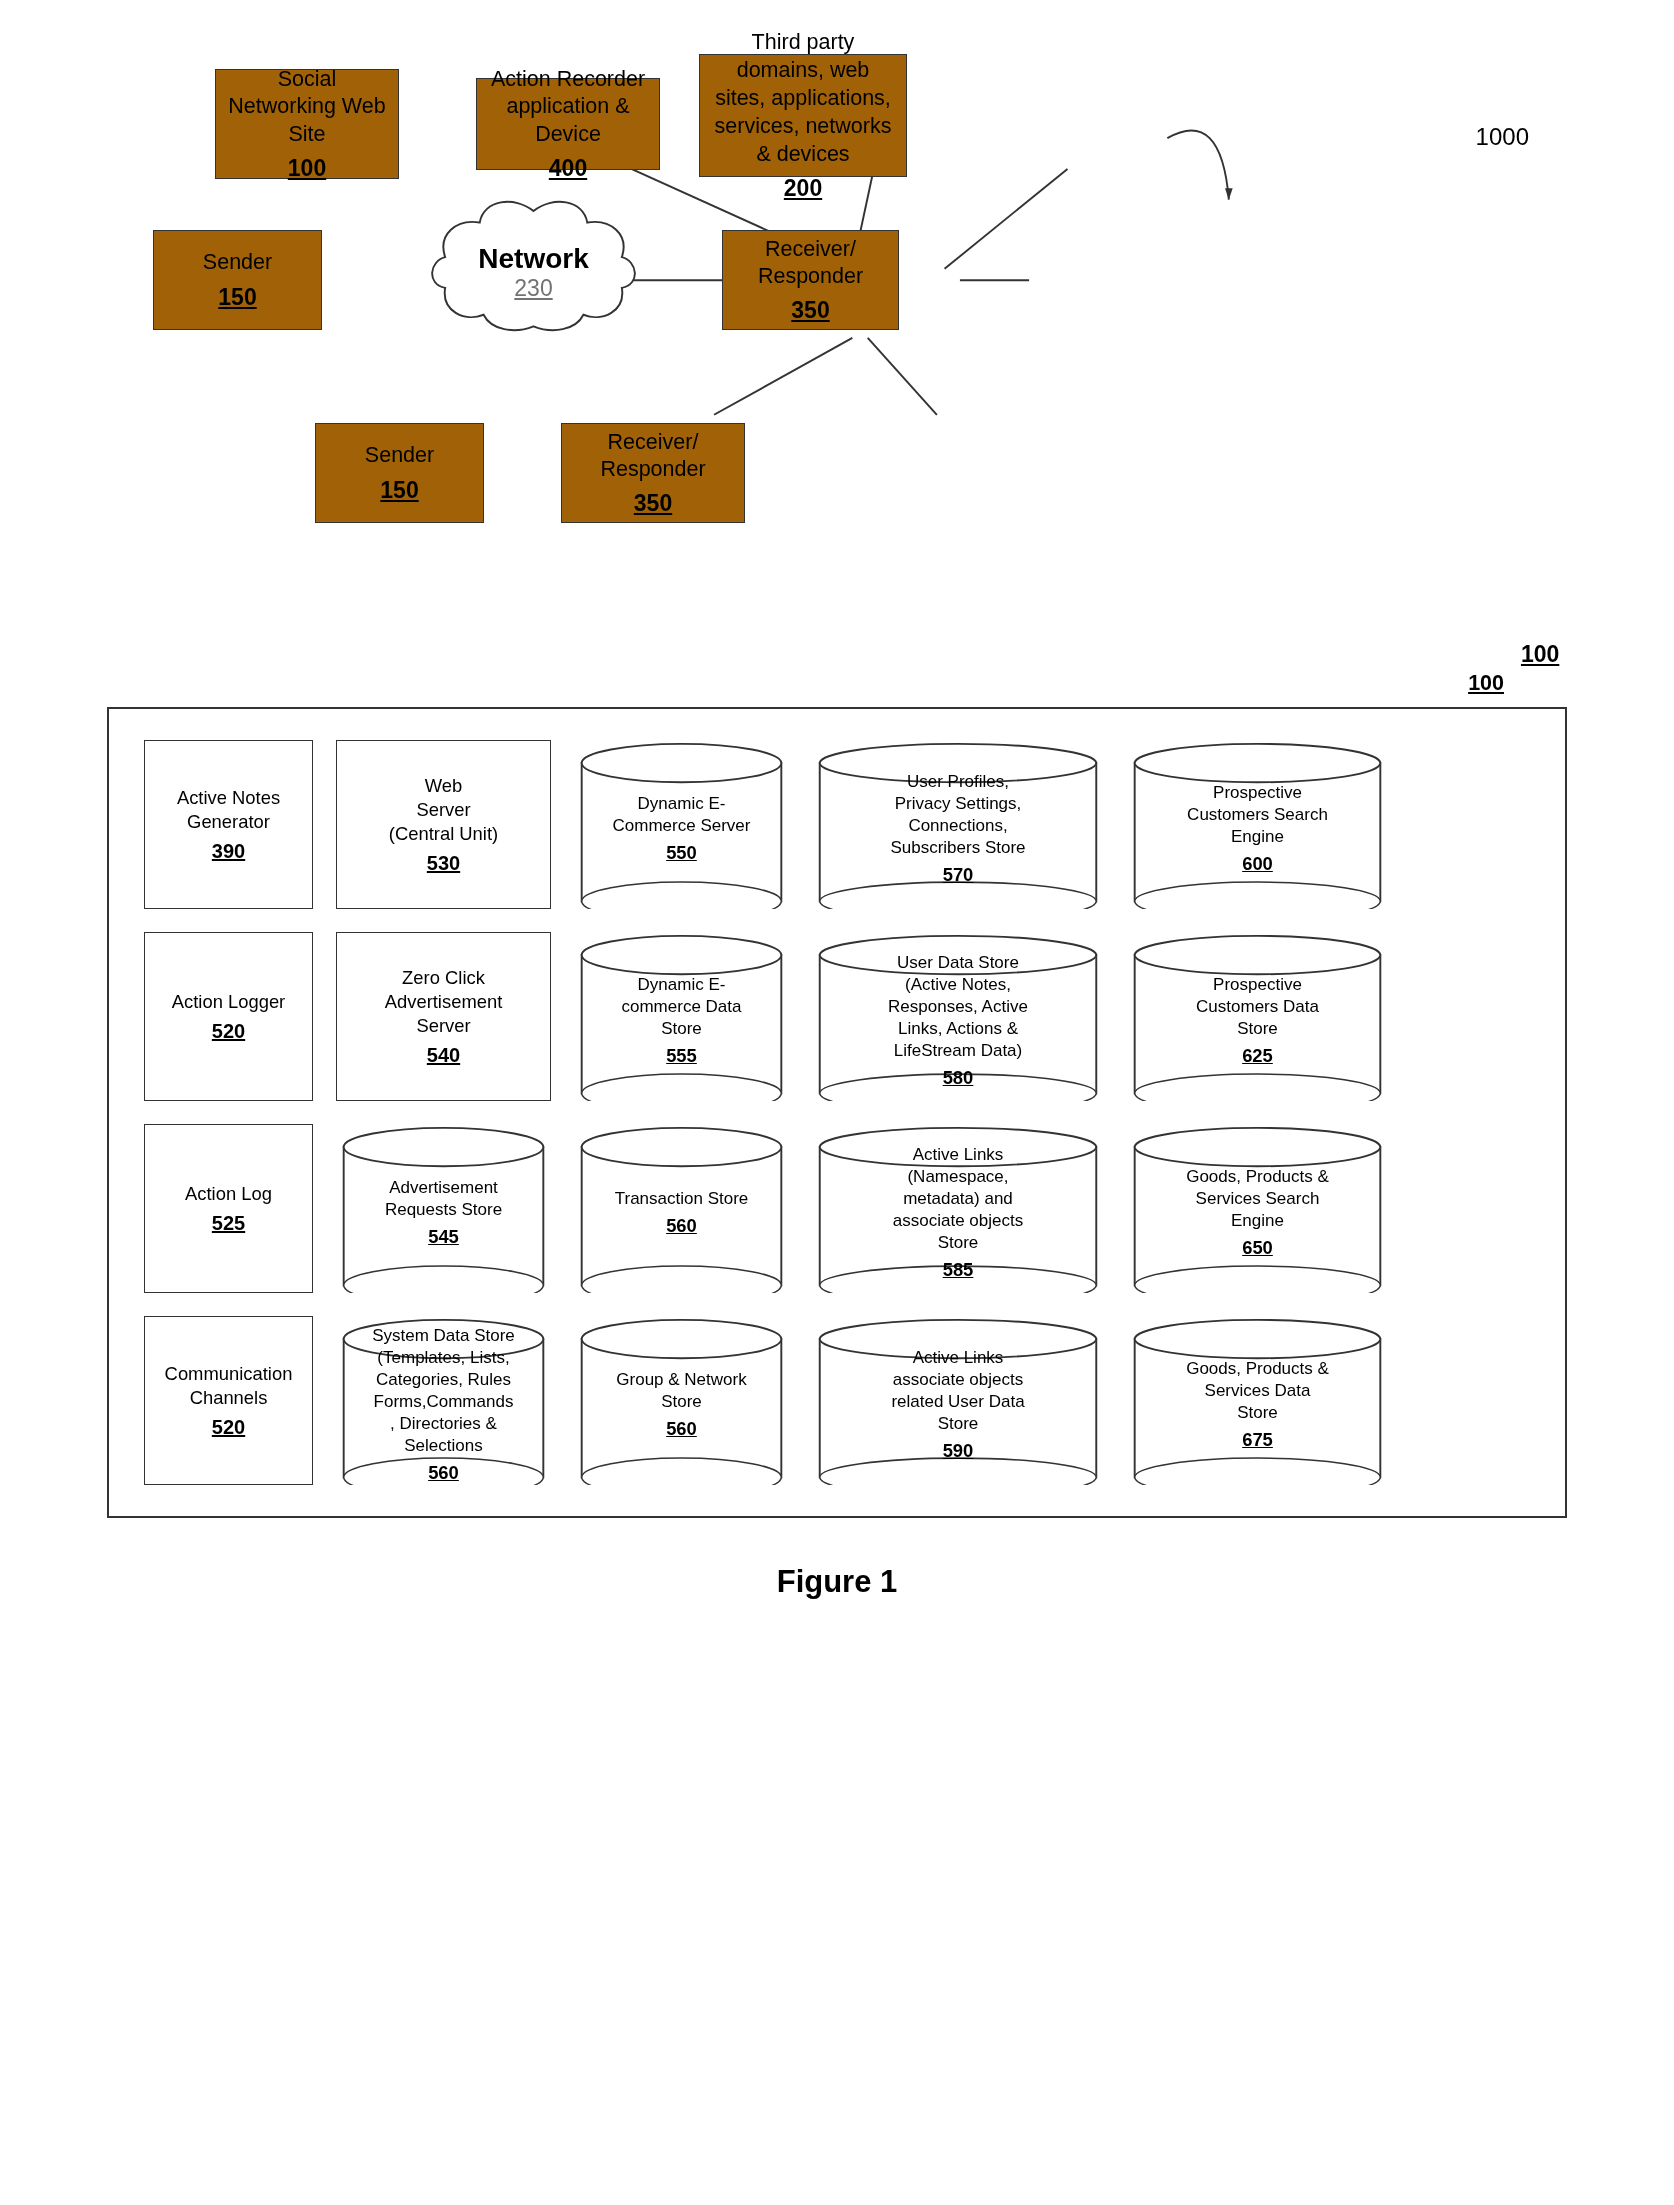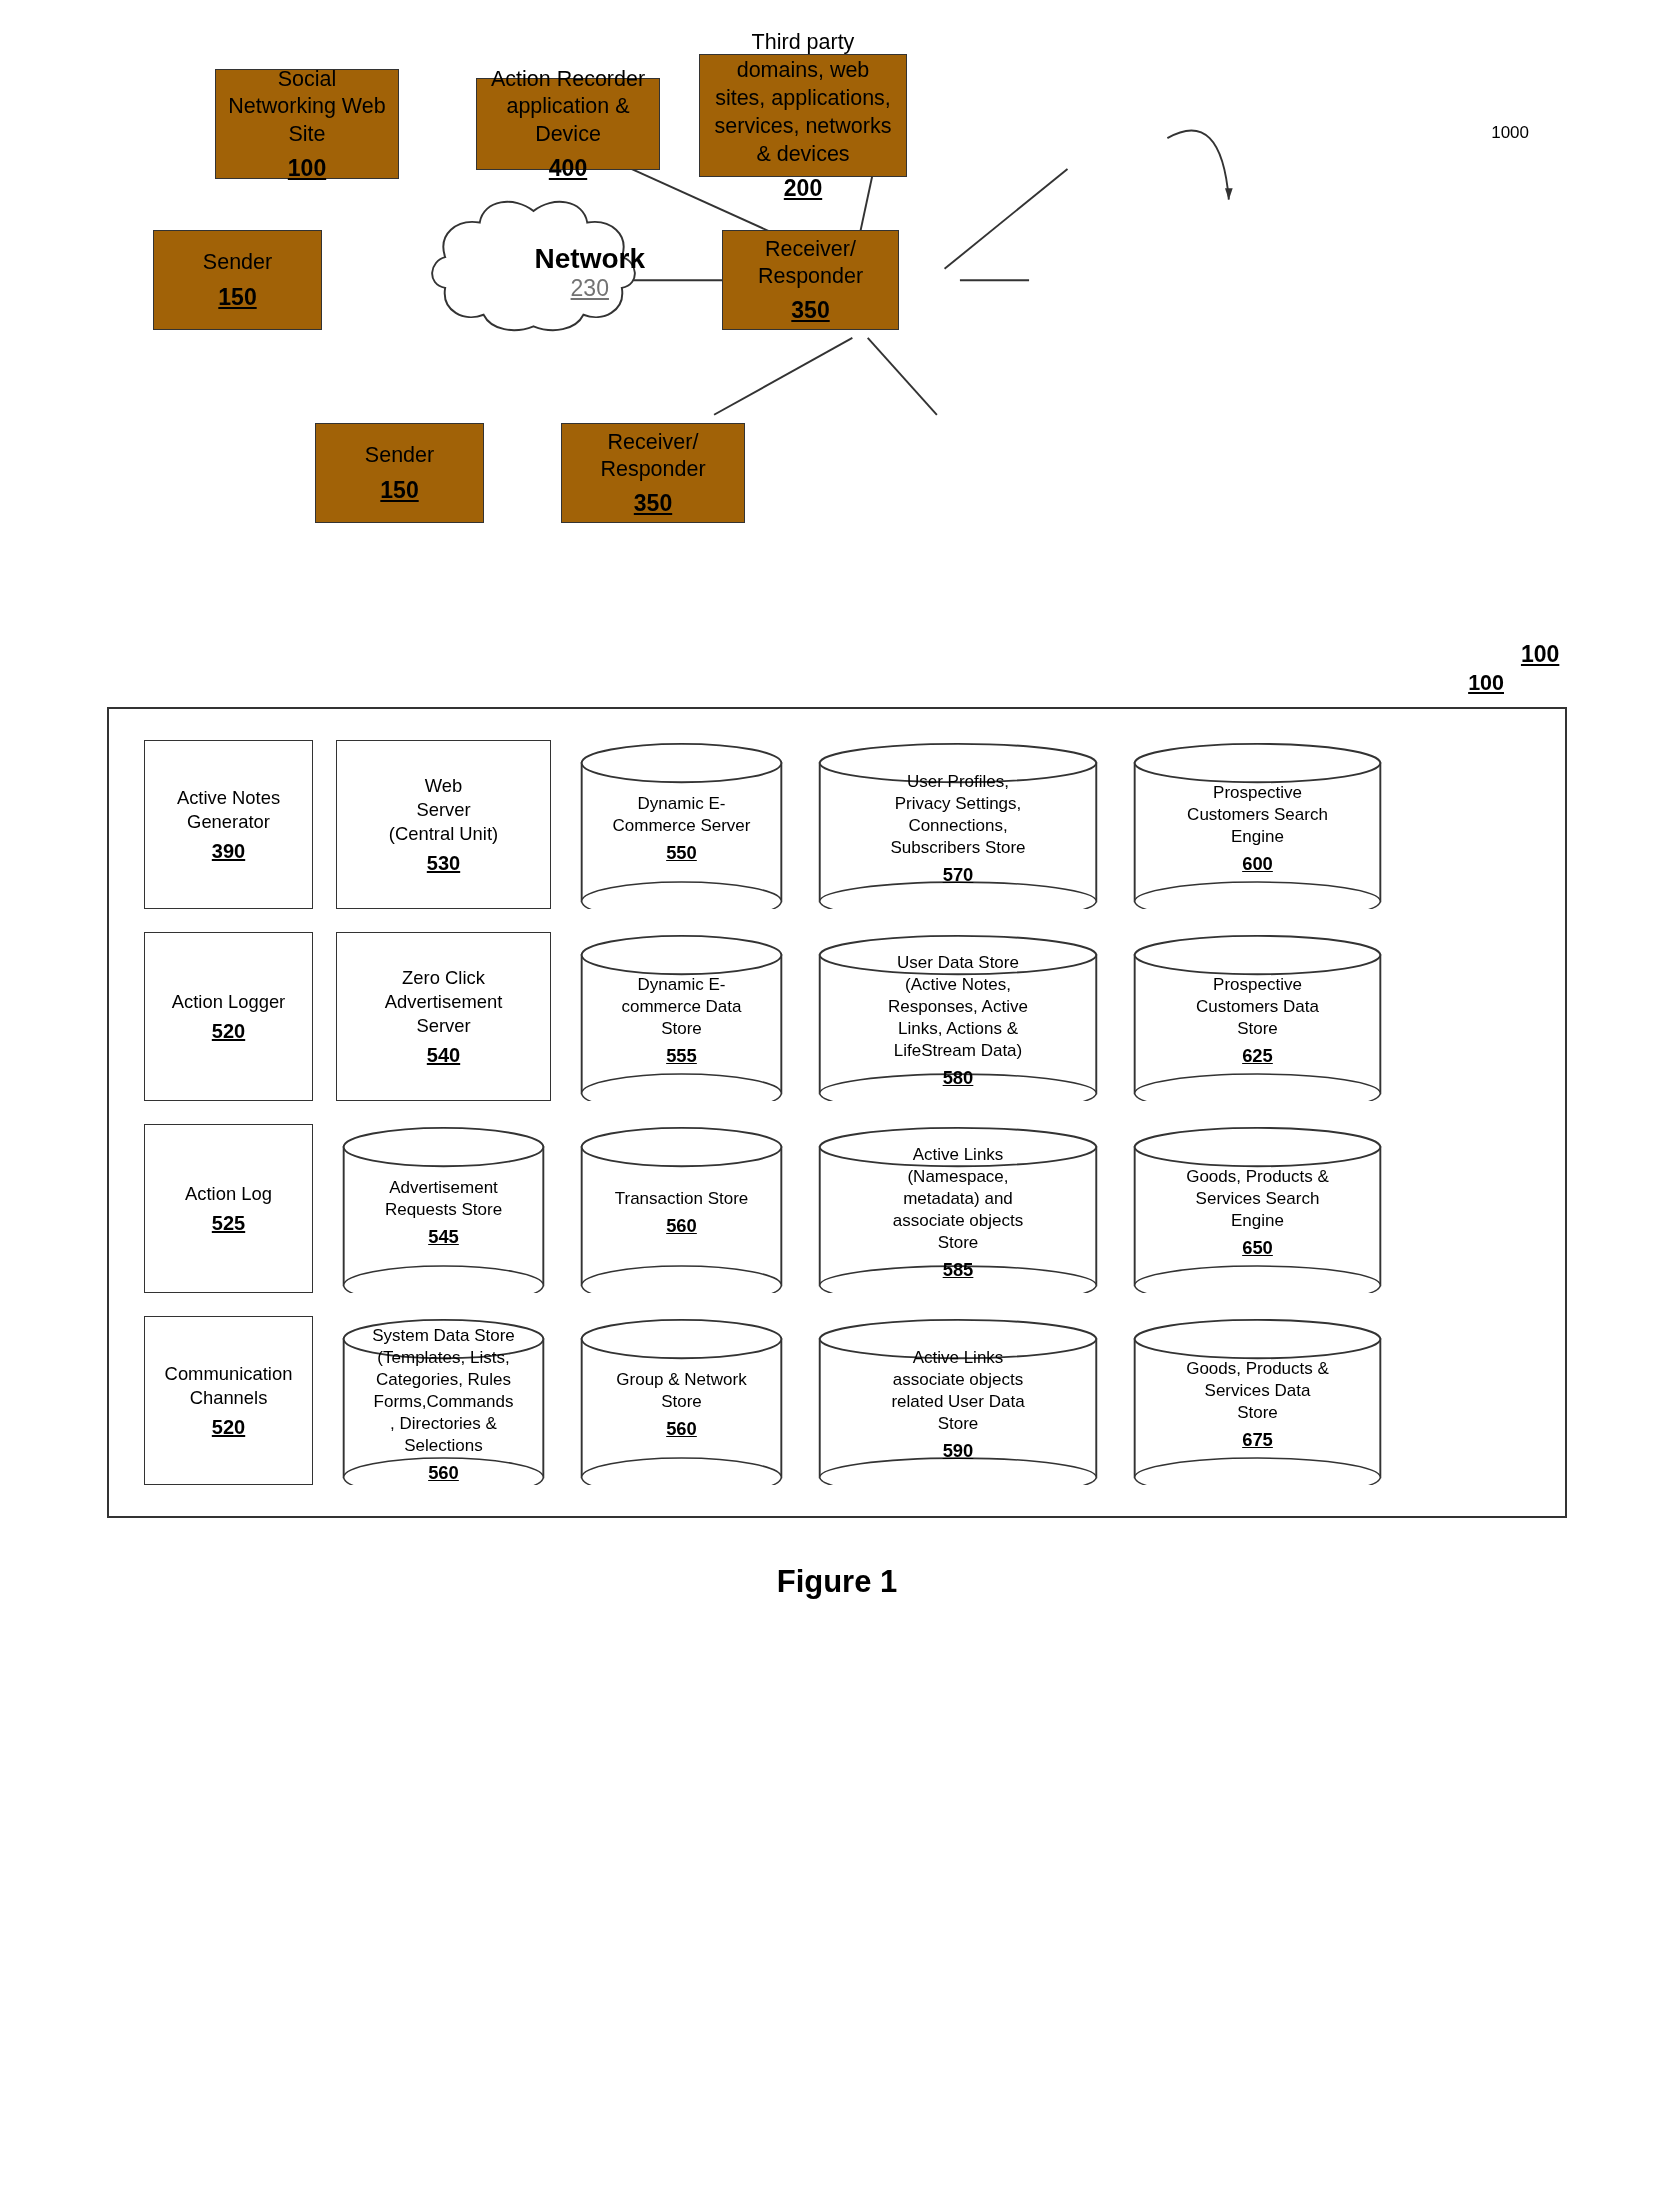--- a/index.html
+++ b/index.html
@@ -53,21 +53,21 @@
       text-decoration: underline;
       color: #000;
       margin-top: 6.1px;
     }
 
     
     .cloud {
       position: absolute;
       display: flex;
       flex-direction: column;
-      align-items: flex-end;
+      align-items: center;
       justify-content: center;
       text-align: center;
     }
 
     .cloud svg {
       position: absolute;
       top: 0; left: 0;
       width: 100%; height: 100%;
     }
 
@@ -198,21 +198,21 @@
     .figure-caption {
       margin-top: 46px;
       font-size: 31px;
       font-weight: bold;
       color: #000;
     }
 
     
     .arrow-1000 {
       position: absolute;
-      font-size: 17px;
+      font-size: 24px;
       color: #000;
     }
   </style>
 </head>
 <body>
 
 <div class="diagram-container">
 
   <div class="top-section">
 

